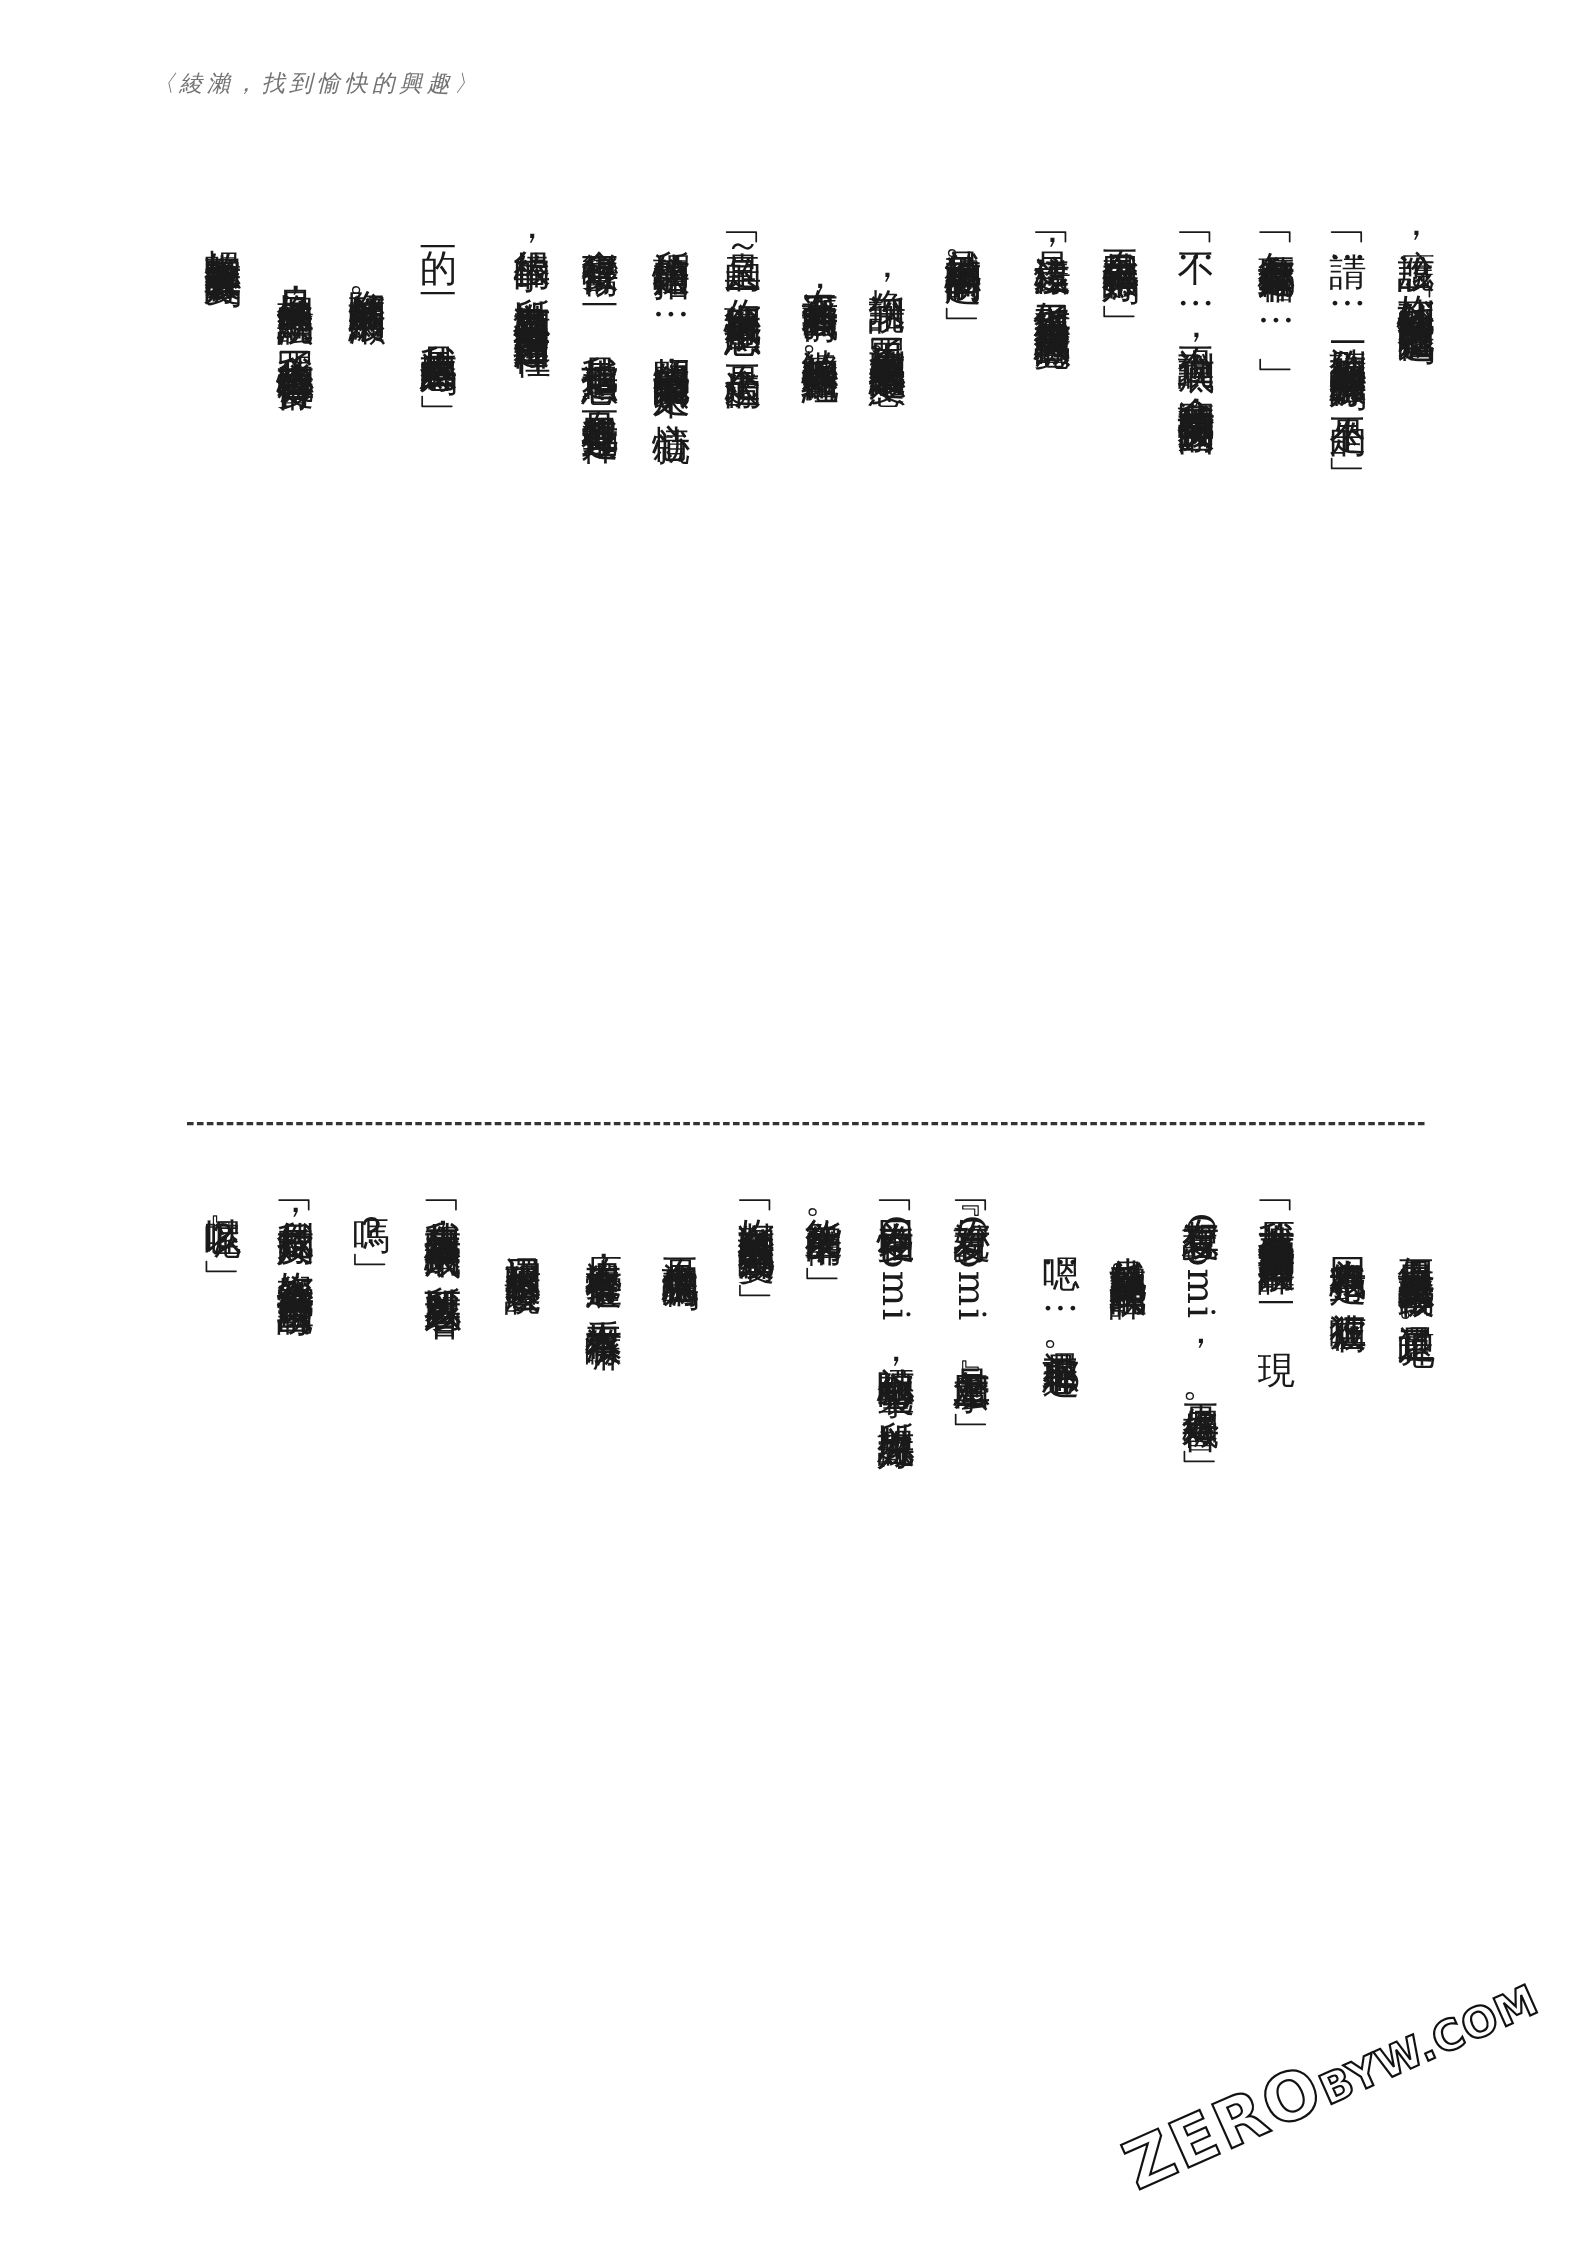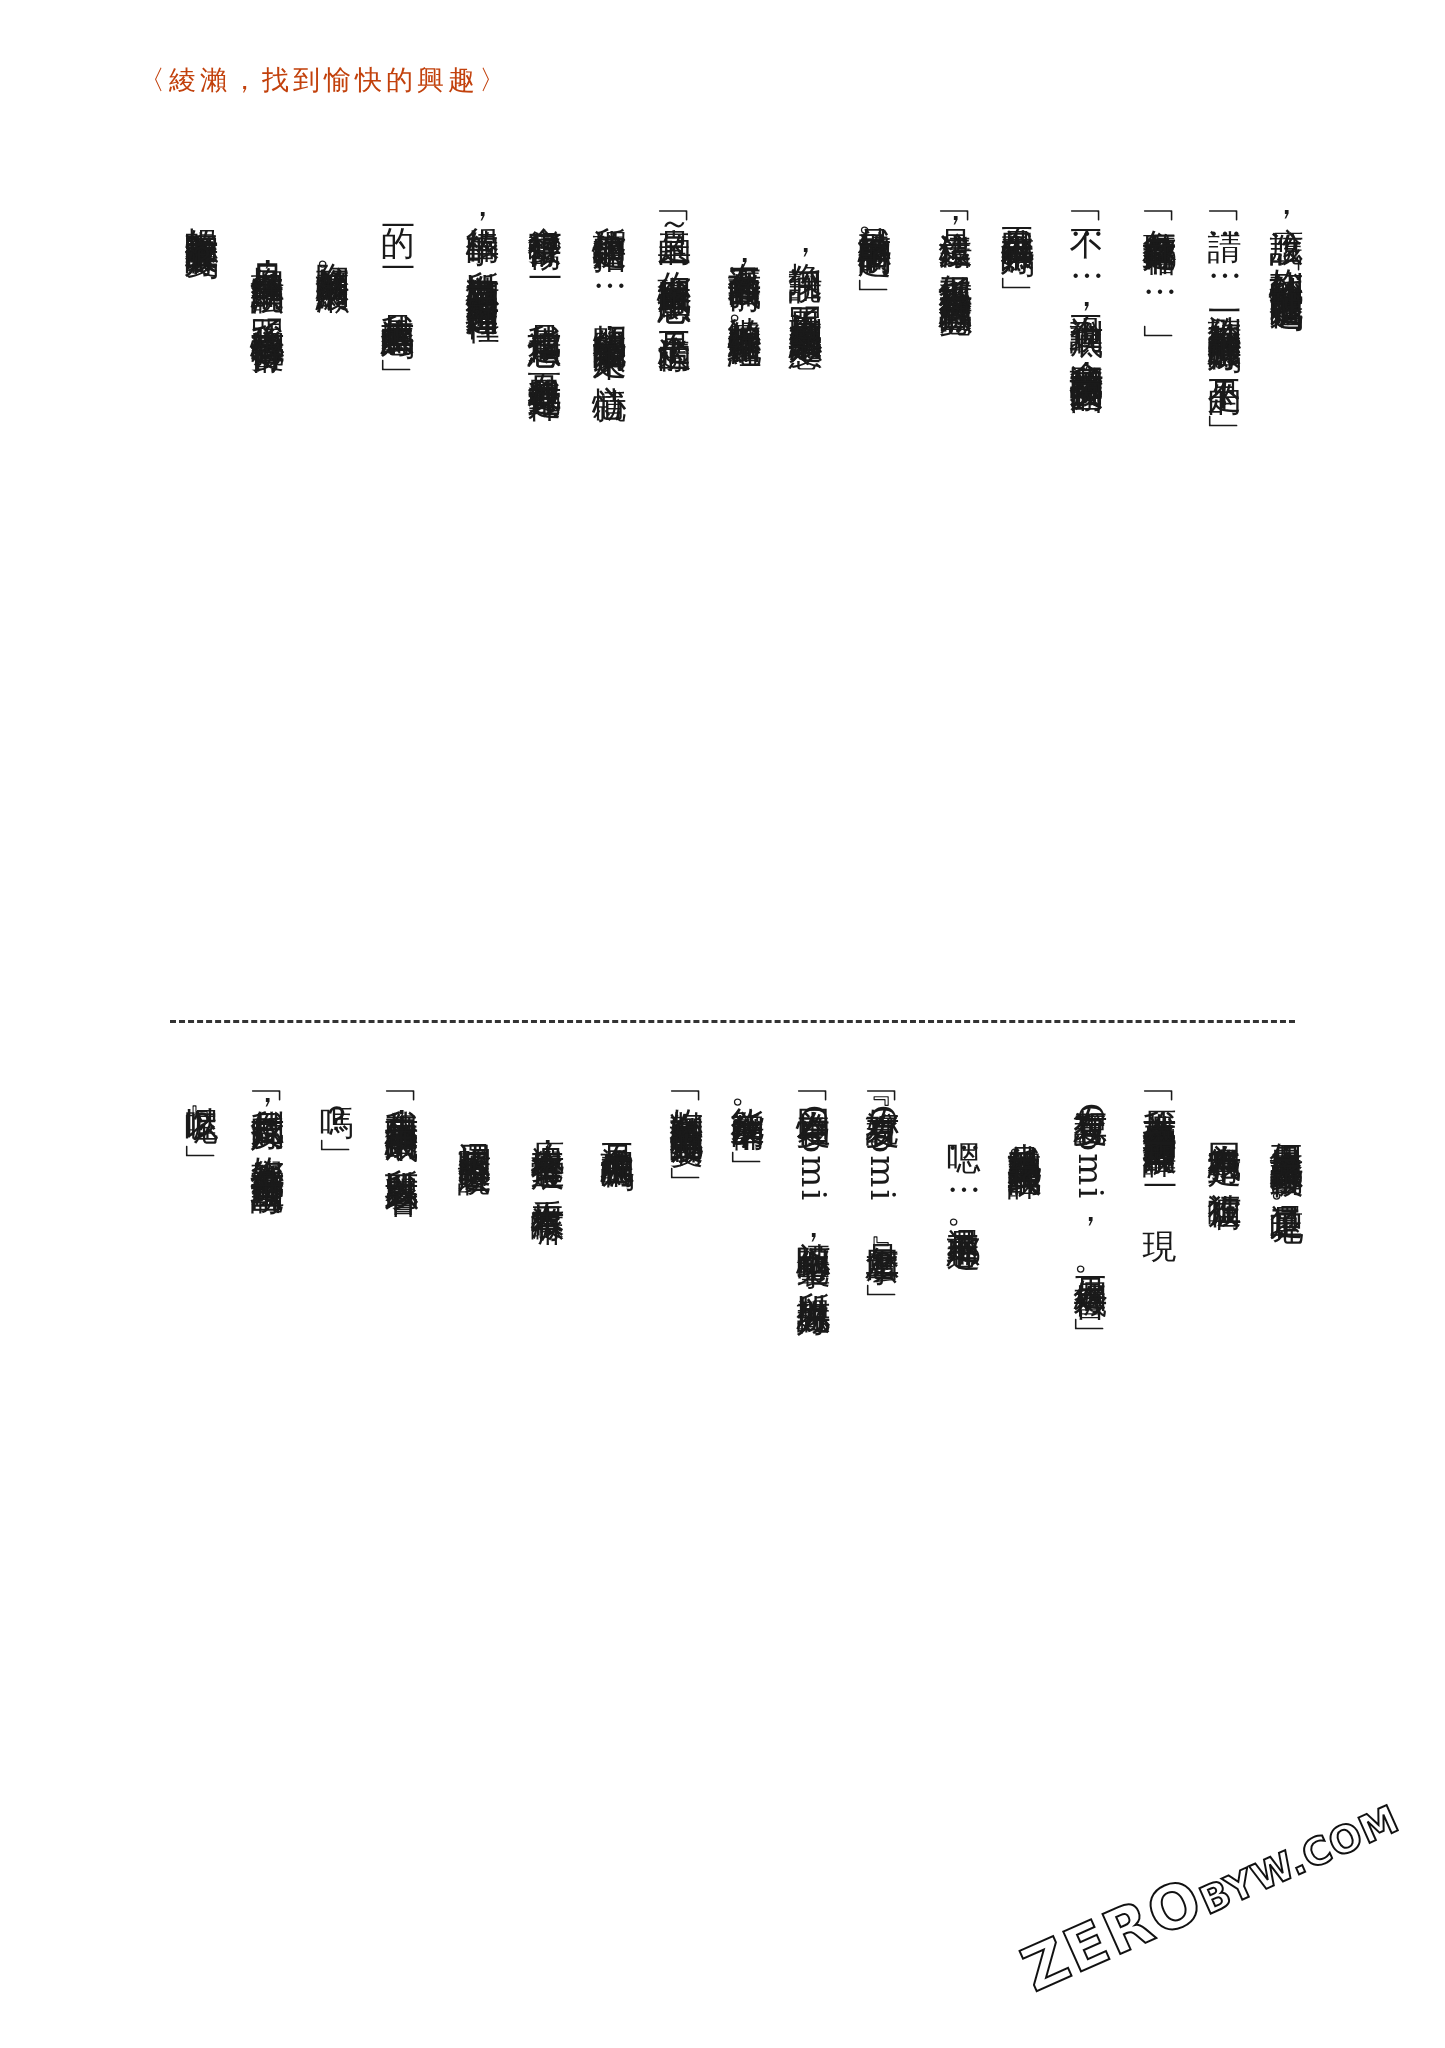--- a/index.html
+++ b/index.html
@@ -1,19 +1,19 @@
 <!DOCTYPE html>
 <html><head>
 <meta charset="utf-8">
 <style>
   html, body { margin: 0; padding: 0; background: #ffffff; }
   body { width: 1445px; height: 2048px; position: relative; overflow: hidden;
          font-family: "DejaVu Serif", "Liberation Serif", serif; color: #1a1a1a; }
-  .header { position: absolute; left: 138px; top: 62px; font-size: 27px; letter-spacing: 4px;
-            font-family: "DejaVu Sans", "Liberation Sans", sans-serif; color: #c2410c; }
+  .header { position: absolute; left: 138px; top: 62px; font-size: 21px; letter-spacing: 4px;
+            font-family: "DejaVu Sans", "Liberation Sans", sans-serif; color: #737373; font-style: italic; }
   .col { position: absolute; writing-mode: vertical-rl; text-orientation: upright;
          font-size: 34px; line-height: 40px; letter-spacing: 2px; width: 40px; white-space: nowrap; }
   .col .latin { text-orientation: mixed; }
   .divider { position: absolute; left: 170px; top: 1020px; width: 1125px; height: 0;
              border-top: 3px dashed #333; }
   .watermark { position: absolute; left: 1040px; top: 1935px; transform: rotate(-24deg);
                transform-origin: left bottom; font-family: "DejaVu Sans", "Liberation Sans", sans-serif;
                font-weight: bold; color: #fff; -webkit-text-stroke: 2px #111; white-space: nowrap; }
   .watermark .big { font-size: 60px; letter-spacing: 2px; }
   .watermark .small { font-size: 38px; letter-spacing: 1px; }

